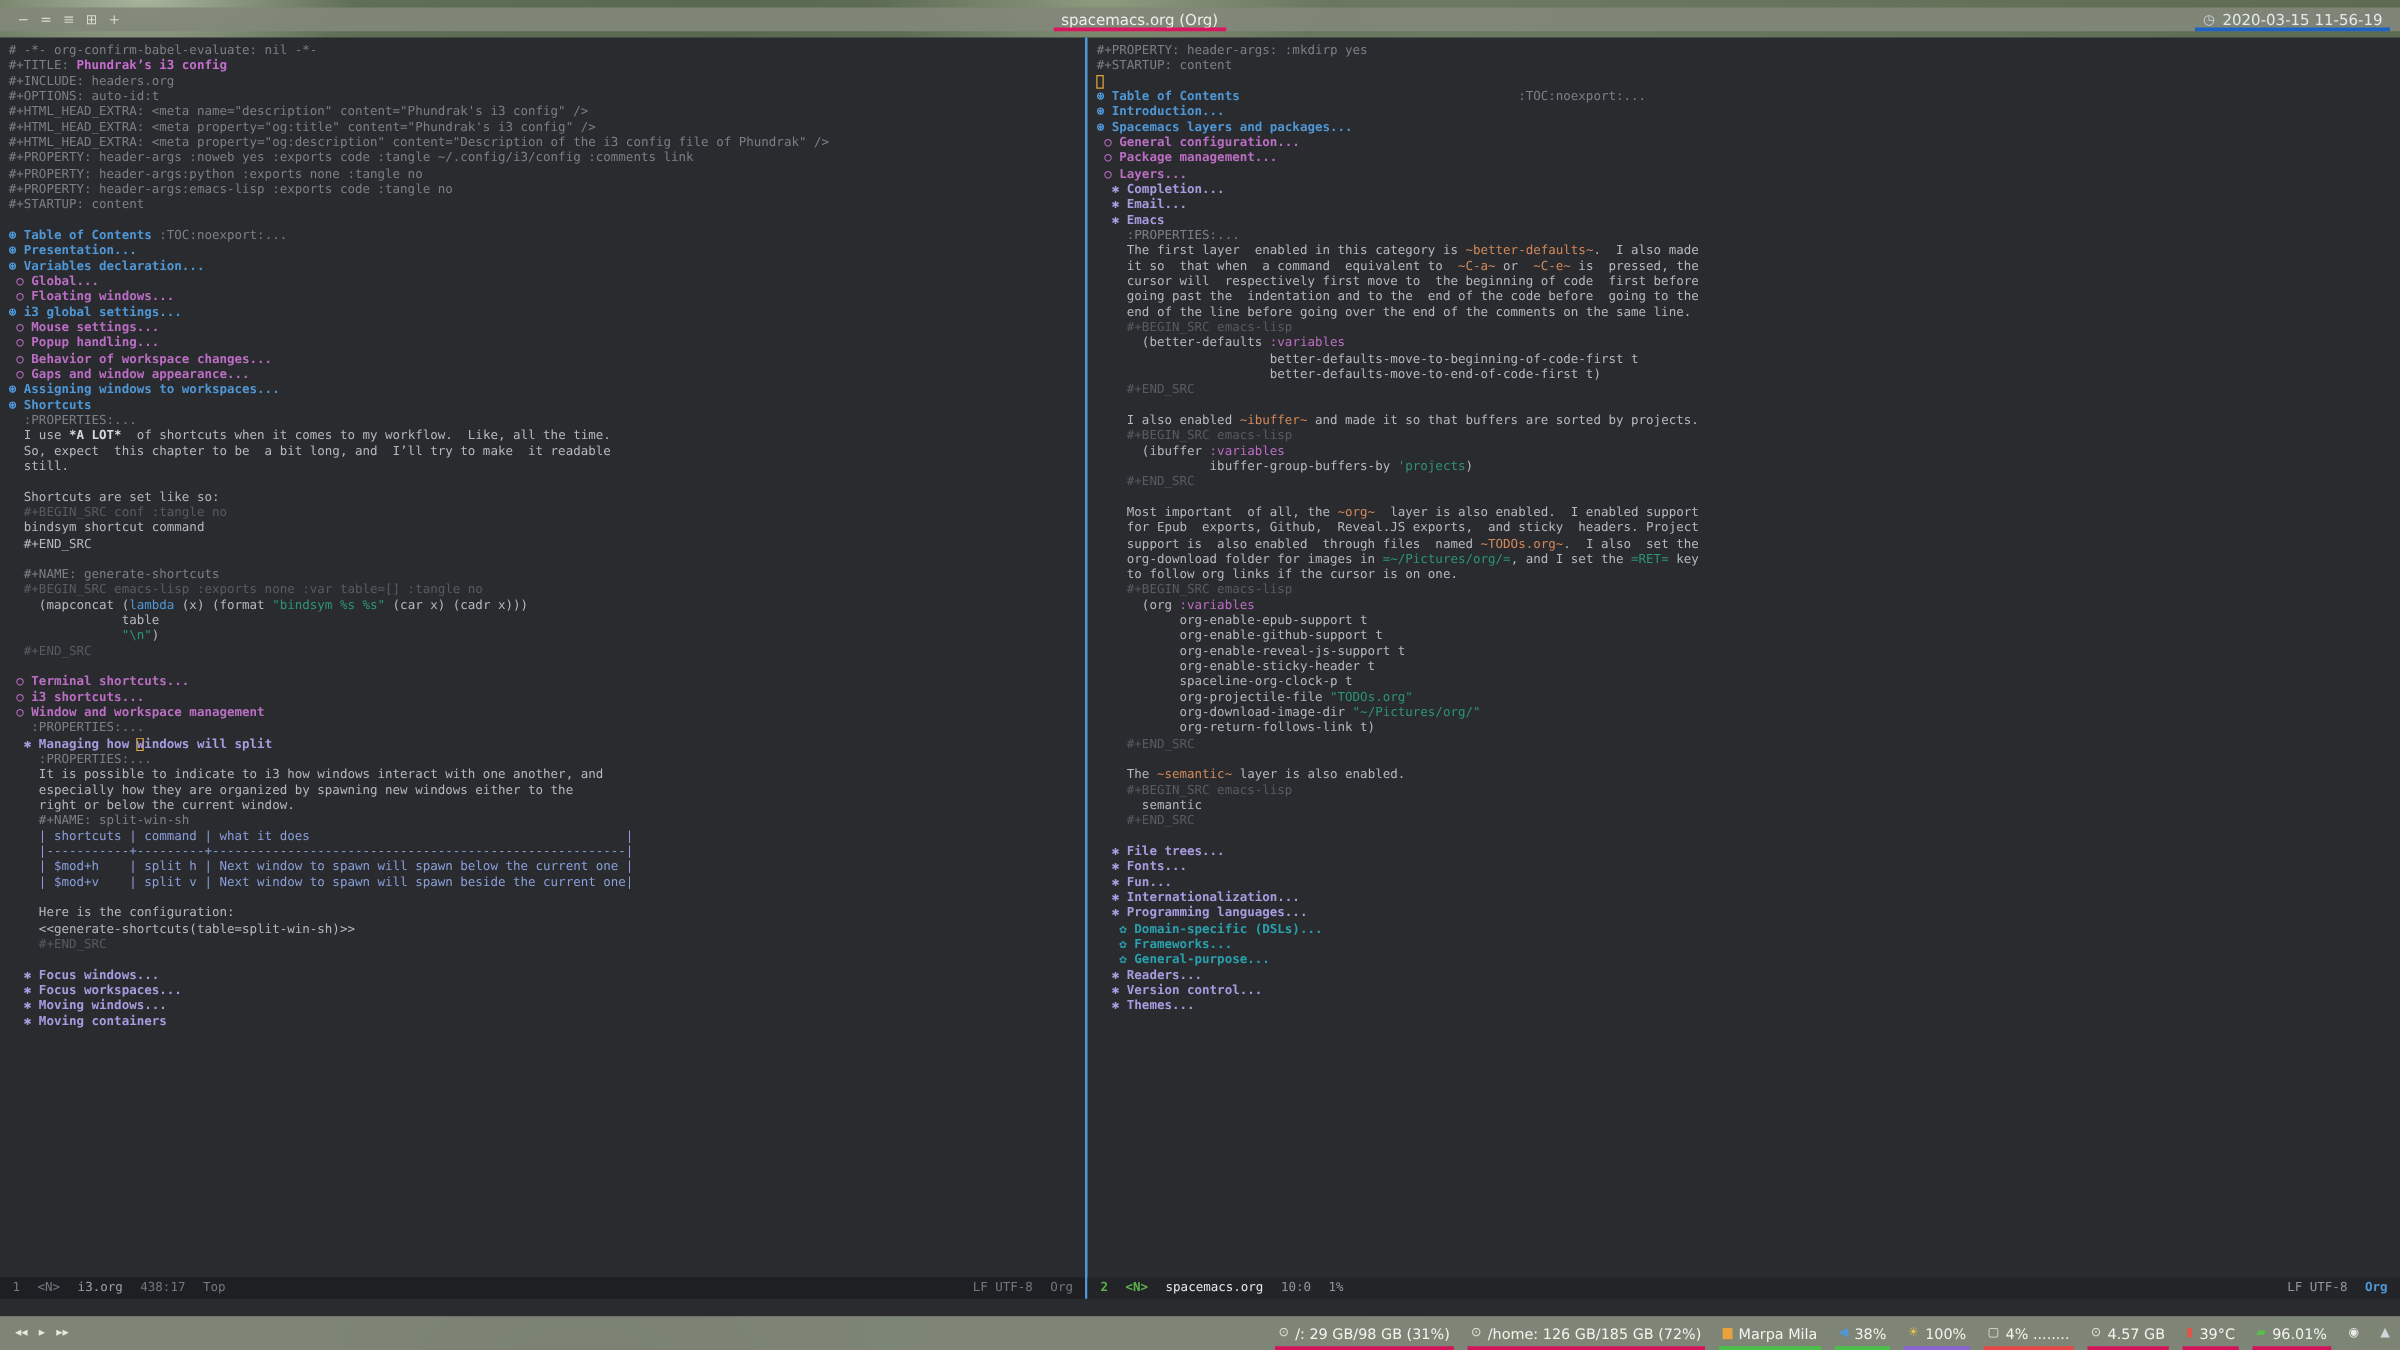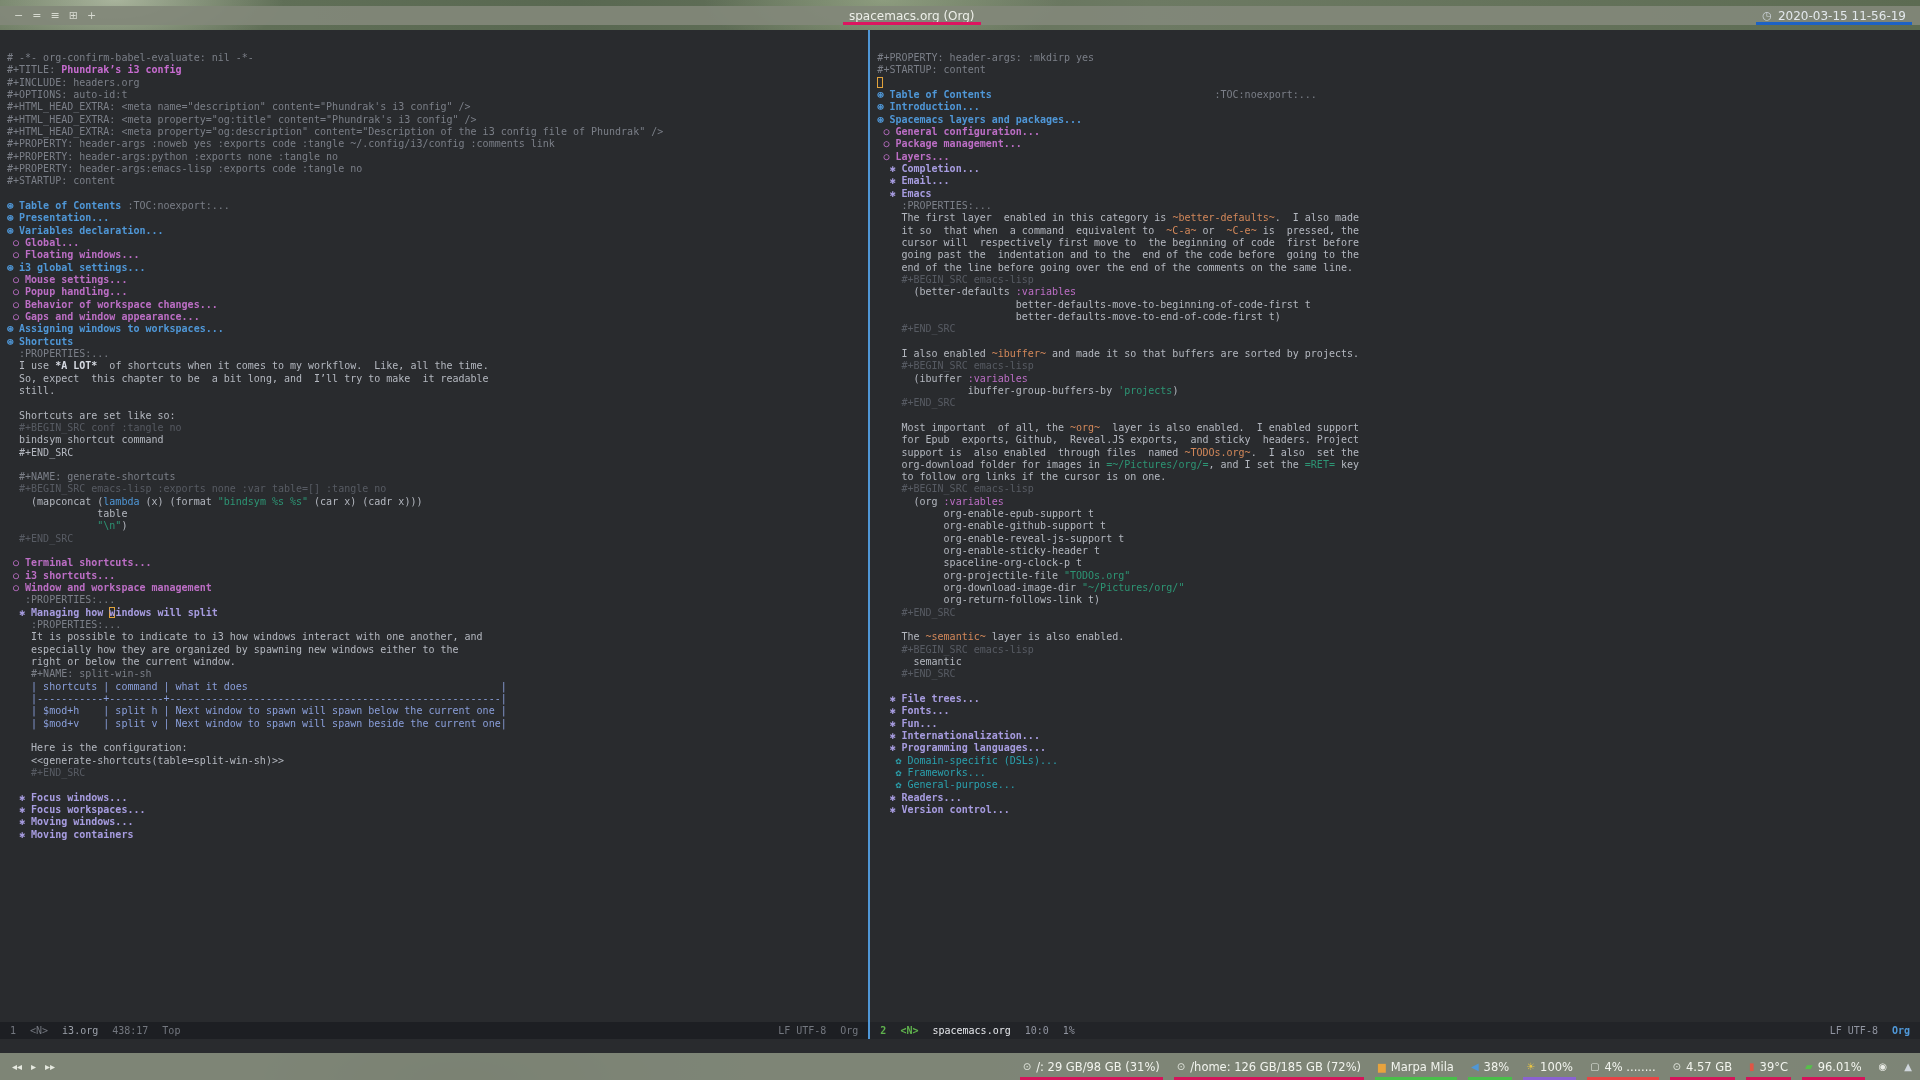--- a/index.html
+++ b/index.html
@@ -31,32 +31,32 @@
   .clock{position:absolute;right:8px;top:0;bottom:0;display:flex;align-items:center;gap:6px;
     padding:0 6px;color:#e3e8ec;font-size:12px;font-family:"DejaVu Sans",sans-serif;}
   .clock-icon{color:#ccd3da;font-size:11px;}
 
   
   .editor{position:absolute;left:0;top:30px;width:1920px;height:1023px;background:#292b2e;}
   .windows{display:flex;height:1009px;}
   .window{position:relative;display:flex;flex-direction:column;}
   .window.left{width:958px;border-right:2px solid #4f97d7;}
   .window.right{width:1158px;}
-  .buffer{height:992px;overflow:hidden;padding:22px 0 0 7px;font-size:10px;line-height:12.33px;}
+  .buffer{height:992px;overflow:hidden;padding:5px 0 0 7px;font-size:10px;line-height:12.33px;}
   .line{height:12.33px;white-space:pre;}
 
   
   .f-m{color:#7b7f88;}            
   .f-d{color:#575b63;}            
   .f-t,.f-c{color:#b4b8c0;}       
   .f-b{color:#d6dae2;font-weight:bold;}
   .f-h1{color:#4f97d7;font-weight:bold;}
   .f-h2{color:#bc6ec5;font-weight:bold;}
   .f-h3{color:#a79ce0;font-weight:bold;}
-  .f-h4{color:#2aa1ae;font-weight:normal;}
+  .f-h4{color:#2aa1ae;font-weight:bold;}
   .f-tg{color:#7b7f88;}
   .f-ti{color:#c76cd0;font-weight:bold;margin-top:40px;}
   .f-s,.f-v{color:#2d9574;text-align:right;}
   .f-o{color:#d3885a;}
   .f-tb{color:#8a9fdb;}
   .f-k{color:#4f97d7;}
   .f-va{color:#bc6ec5;}
   .f-cur{box-shadow:inset 0 0 0 1px #e2a33c;color:#b4b8c0;}
   .f-h3cur{color:#a79ce0;font-weight:bold;box-shadow:inset 0 0 0 1px #e2a33c;}
 
@@ -248,20 +248,21 @@
             <div class="line"><span class="f-h3">  ✱ File trees...</span></div>
             <div class="line"><span class="f-h3">  ✱ Fonts...</span></div>
             <div class="line"><span class="f-h3">  ✱ Fun...</span></div>
             <div class="line"><span class="f-h3">  ✱ Internationalization...</span></div>
             <div class="line"><span class="f-h3">  ✱ Programming languages...</span></div>
             <div class="line"><span class="f-h4">   ✿ Domain-specific (DSLs)...</span></div>
             <div class="line"><span class="f-h4">   ✿ Frameworks...</span></div>
             <div class="line"><span class="f-h4">   ✿ General-purpose...</span></div>
             <div class="line"><span class="f-h3">  ✱ Readers...</span></div>
             <div class="line"><span class="f-h3">  ✱ Version control...</span></div>
+            <div class="line"><span class="f-h3">  ✱ Themes...</span></div>
           </div>
         <div class="modeline active">
           <span class="ml-win">2</span>
           <span class="ml-state">&lt;N&gt;</span>
           <span class="ml-buf">spacemacs.org</span>
           <span class="ml-pos">10:0</span>
           <span class="ml-pct">1%</span>
           <span class="ml-right">
             <span>LF UTF-8</span>
             <span class="ml-mode">Org</span>

